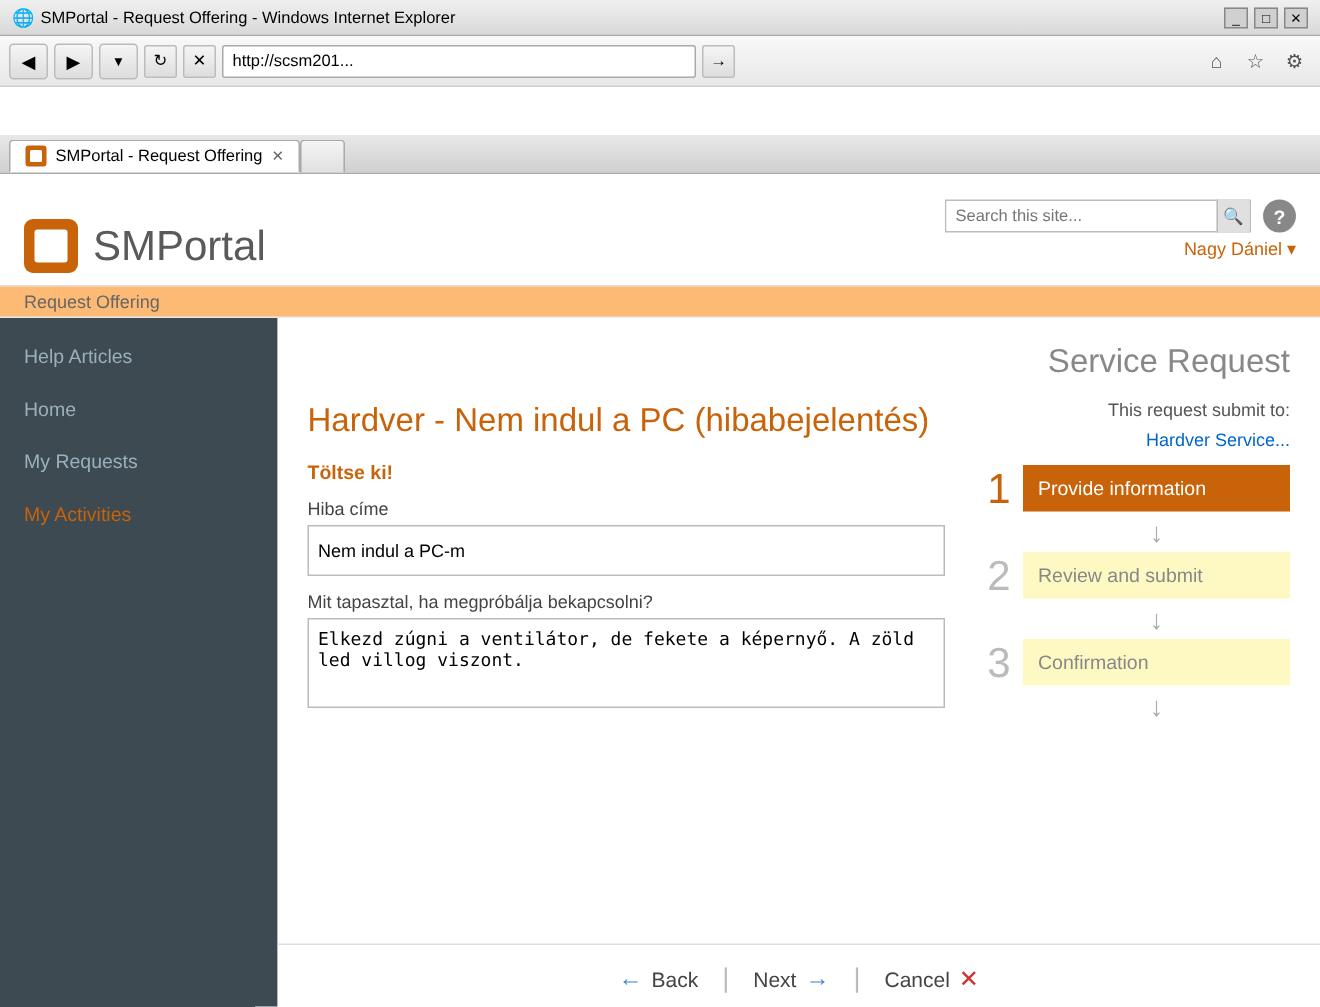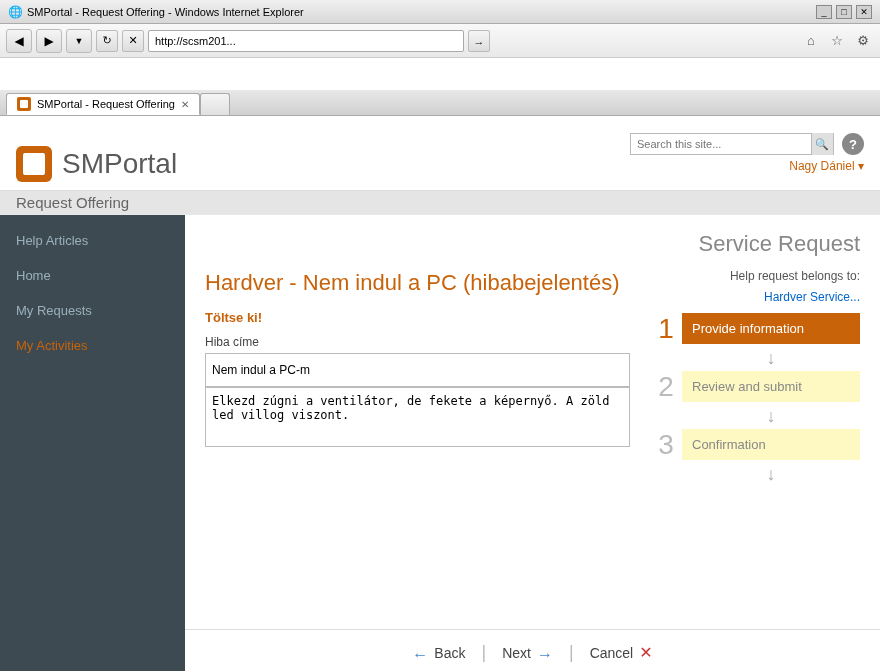--- a/index.html
+++ b/index.html
@@ -102,24 +102,24 @@
     }
     .help-btn {
       width: 22px; height: 22px; border-radius: 50%; background: #888; color: #fff;
       display: flex; align-items: center; justify-content: center; font-size: 13px; font-weight: bold; cursor: pointer;
     }
     .user-info { font-size: 12px; color: #555; }
     .user-info span { color: #c8630a; cursor: pointer; }
 
     
     .breadcrumb-bar {
-      background: #e5e5e5;
+      background: #fdba74;
       padding: 3px 16px;
       border-bottom: 1px solid #e8e8e8;
-      font-size: 15px;
+      font-size: 12px;
       color: #666;
     }
 
     
     .main-content { display: flex; flex: 1; overflow: hidden; }
 
     
     .sidebar {
       width: 185px;
       background: #3d4a52;
@@ -327,27 +327,28 @@
           <div class="form-section">
             <div class="request-title">Hardver - Nem indul a PC (hibabejelentés)</div>
             <div class="fill-label">Töltse ki!</div>
 
             <div>
               <div class="field-label">Hiba címe</div>
               <input class="field-input" type="text" value="Nem indul a PC-m" style="">
             </div>
 
             <div>
+              <div class="field-label">Mit tapasztal, ha megpróbálja bekapcsolni?</div>
               <textarea class="field-textarea" style="">Elkezd zúgni a ventilátor, de fekete a képernyő. A zöld led villog viszont.</textarea>
             </div>
           </div>
 
           <div class="steps-section">
             <div style="text-align:right; margin-bottom:8px;">
-              <div class="belongs-to">Help request belongs to:</div>
+              <div class="belongs-to">This request submit to:</div>
               <a class="belongs-link" href="#">Hardver Service...</a>
             </div>
 
             <div class="step-item">
               <span class="step-number active">1</span>
               <div class="step-label active">Provide information</div>
             </div>
             <div class="step-arrow">↓</div>
 
             <div class="step-item">

